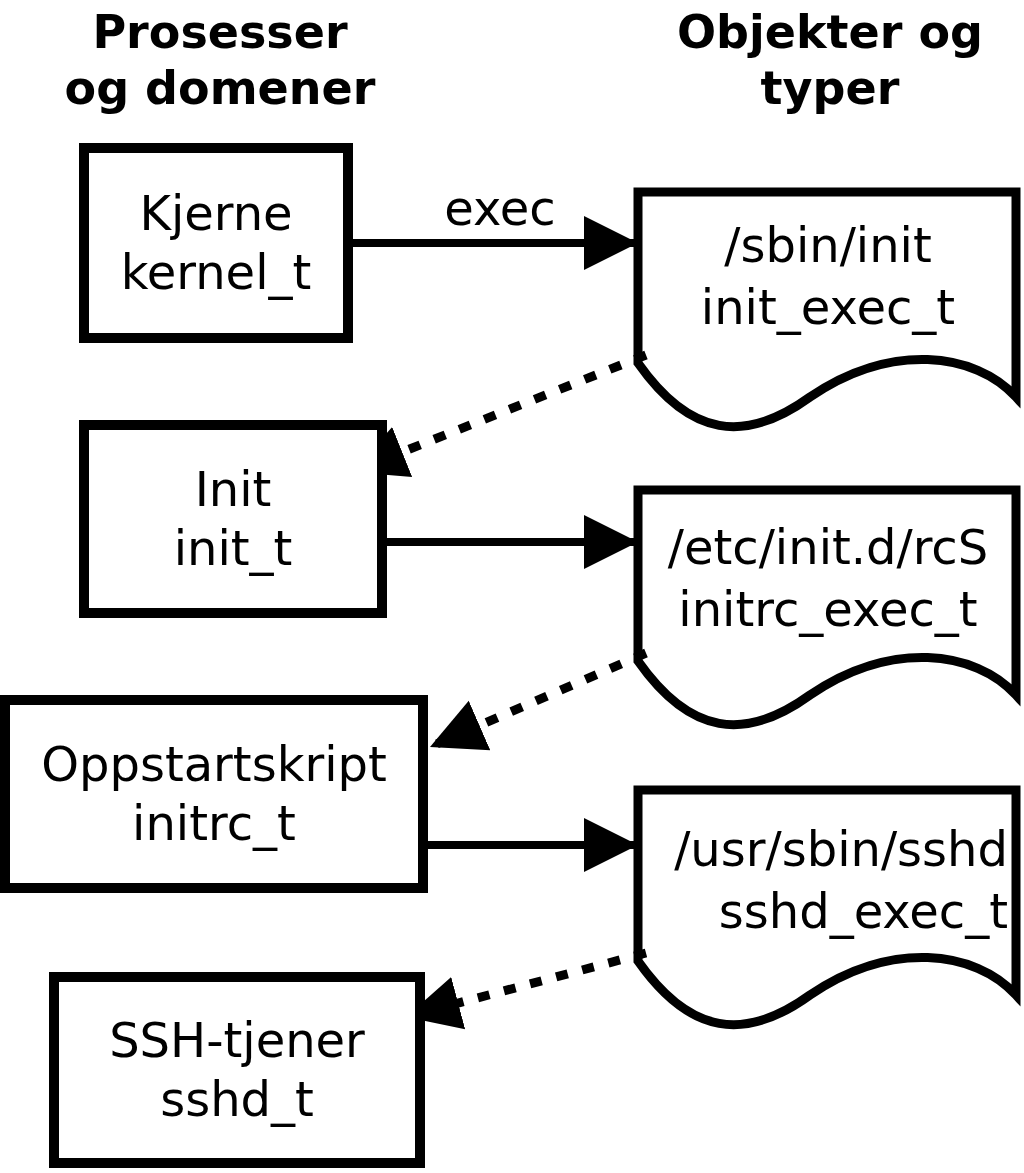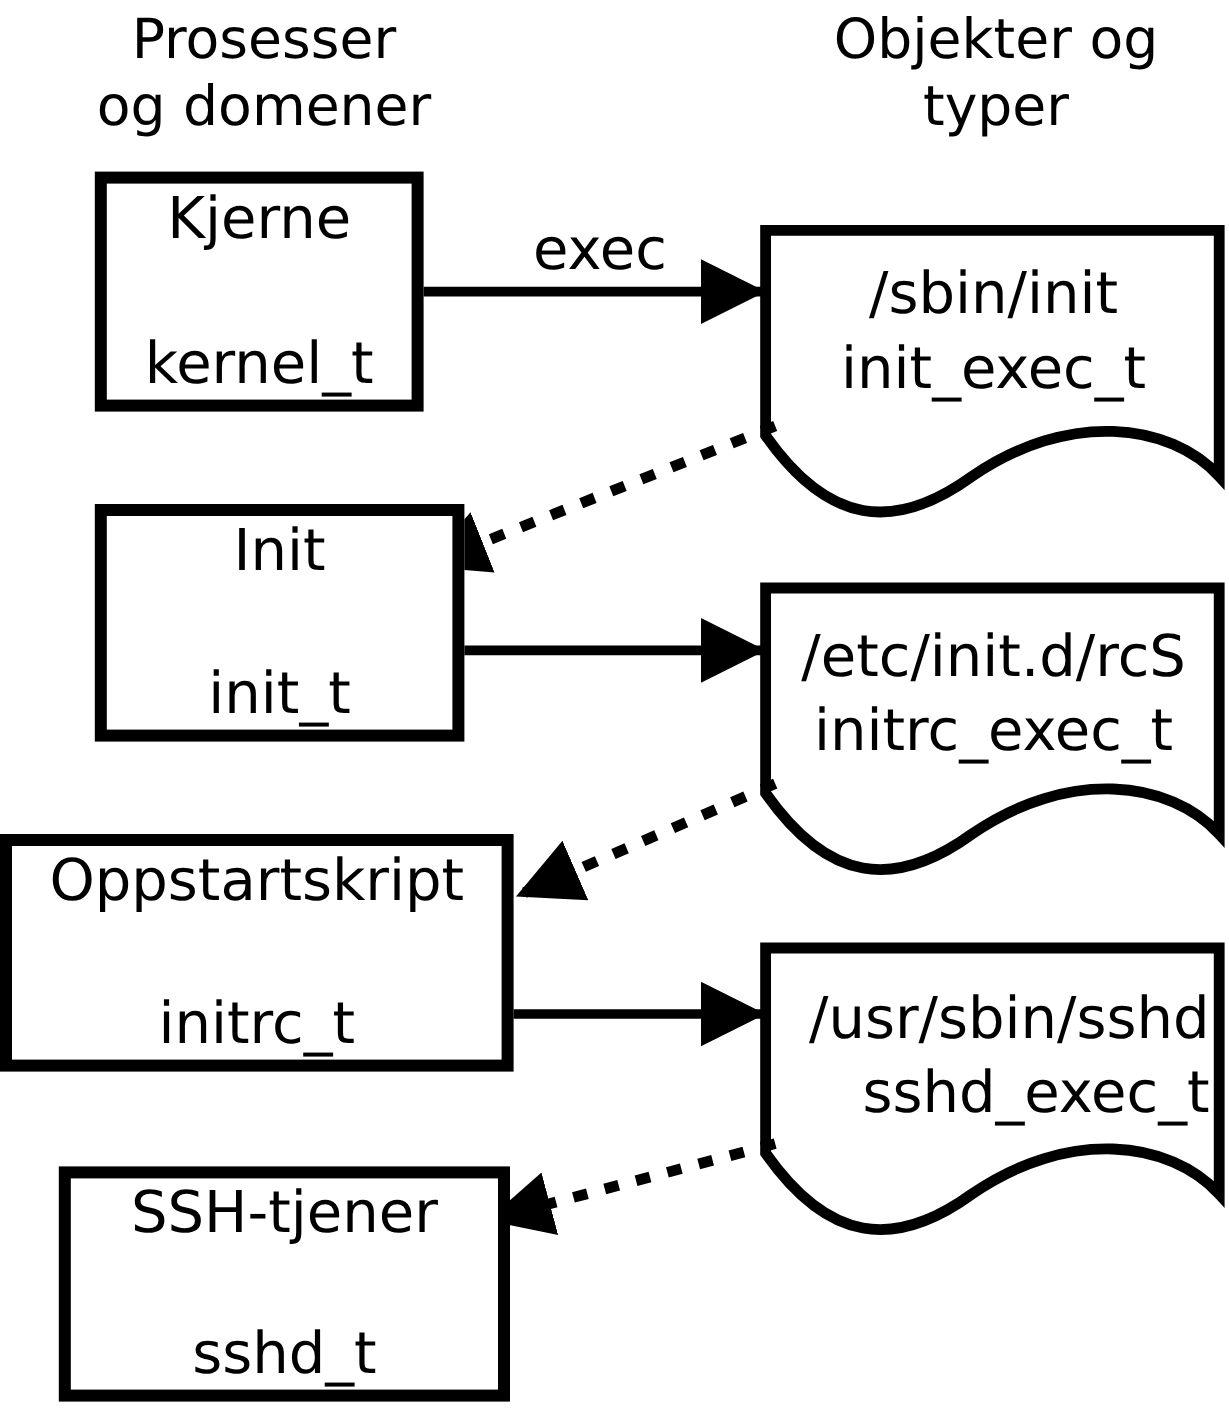--- a/index.html
+++ b/index.html
@@ -2,28 +2,28 @@
 <html><head>
 <meta charset="utf-8">
 <style>
   html,body{margin:0;padding:0;background:#fff;}
   .canvas{
     position:relative;width:1024px;height:1173px;background:#ffffff;
     font-family:"DejaVu Sans","Liberation Sans",sans-serif;color:#000;overflow:hidden;
   }
   .heading{
     position:absolute;width:360px;text-align:center;
-    font-size:46px;line-height:56px;font-weight:normal;
+    font-size:46px;line-height:56px;font-weight:bold;
   }
   .heading-processes{left:40px;top:4px;}
   .heading-objects{left:650px;top:4px;}
   .heading .line{display:block;}
   .pbox{
     position:absolute;box-sizing:border-box;border:10px solid #000;background:#fff;
-    display:flex;flex-direction:column;align-items:center;justify-content:space-between;
+    display:flex;flex-direction:column;align-items:center;justify-content:center;
     font-size:48px;line-height:59px;text-align:center;
   }
   .pbox-kernel{left:79px;top:143px;width:274px;height:200px;}
   .pbox-init{left:79px;top:420px;width:308px;height:198px;}
   .pbox-initrc{left:0px;top:695px;width:428px;height:198px;}
   .pbox-sshd{left:27px;top:972px;width:376px;height:196px;margin-left:22px;}
   .doclabel{
     position:absolute;left:648px;width:360px;text-align:center;
     font-size:48px;line-height:62px;
   }

